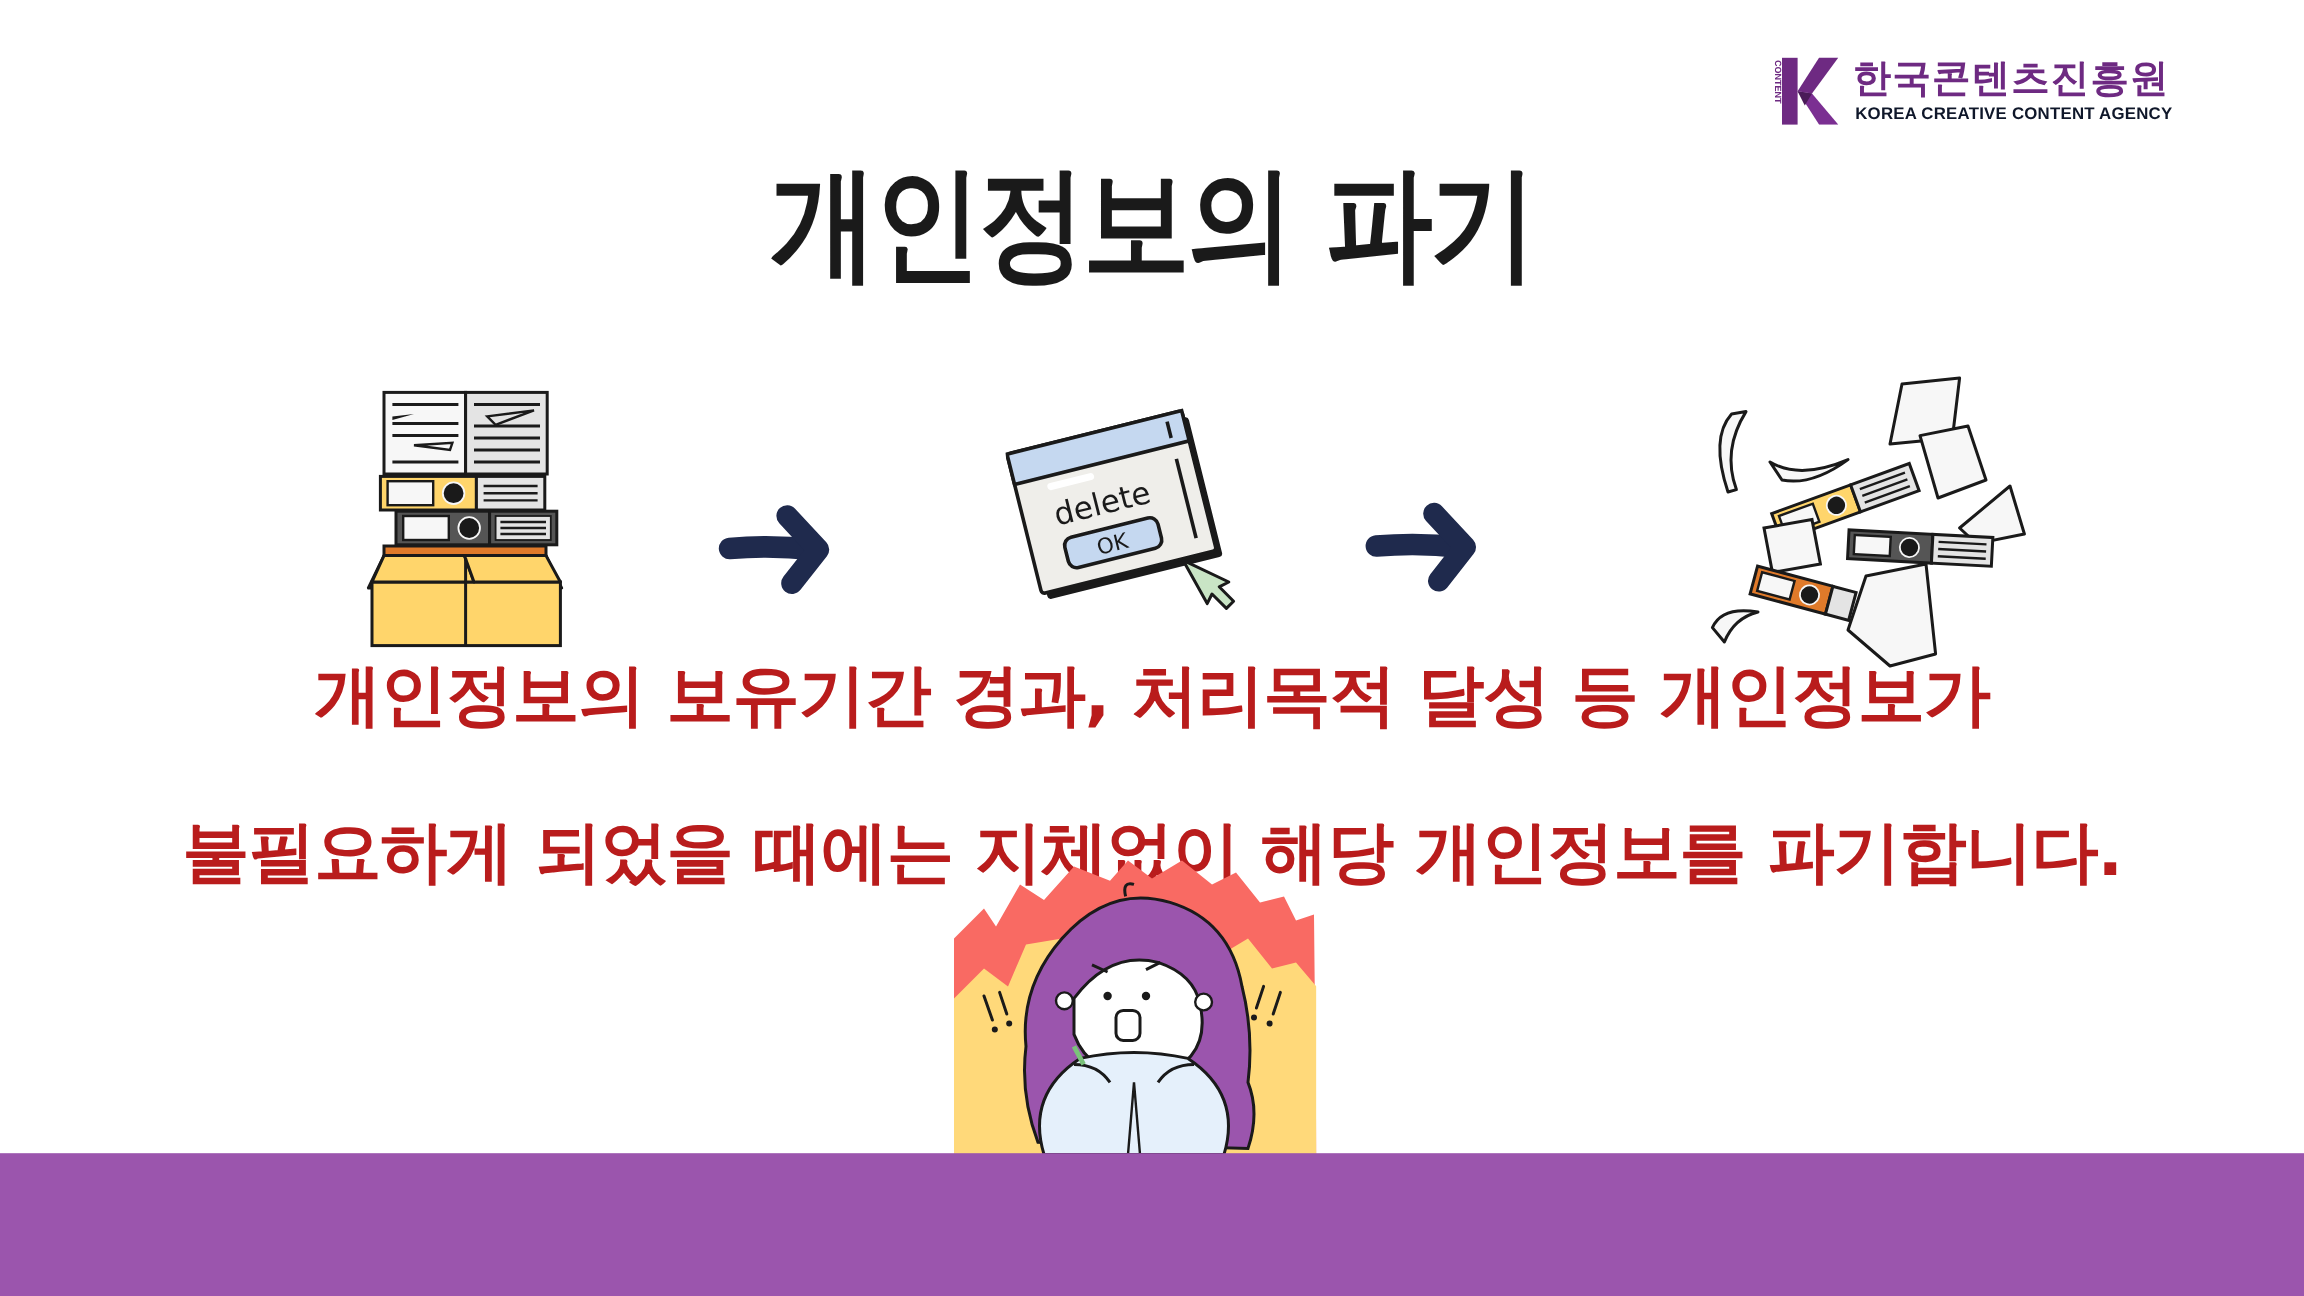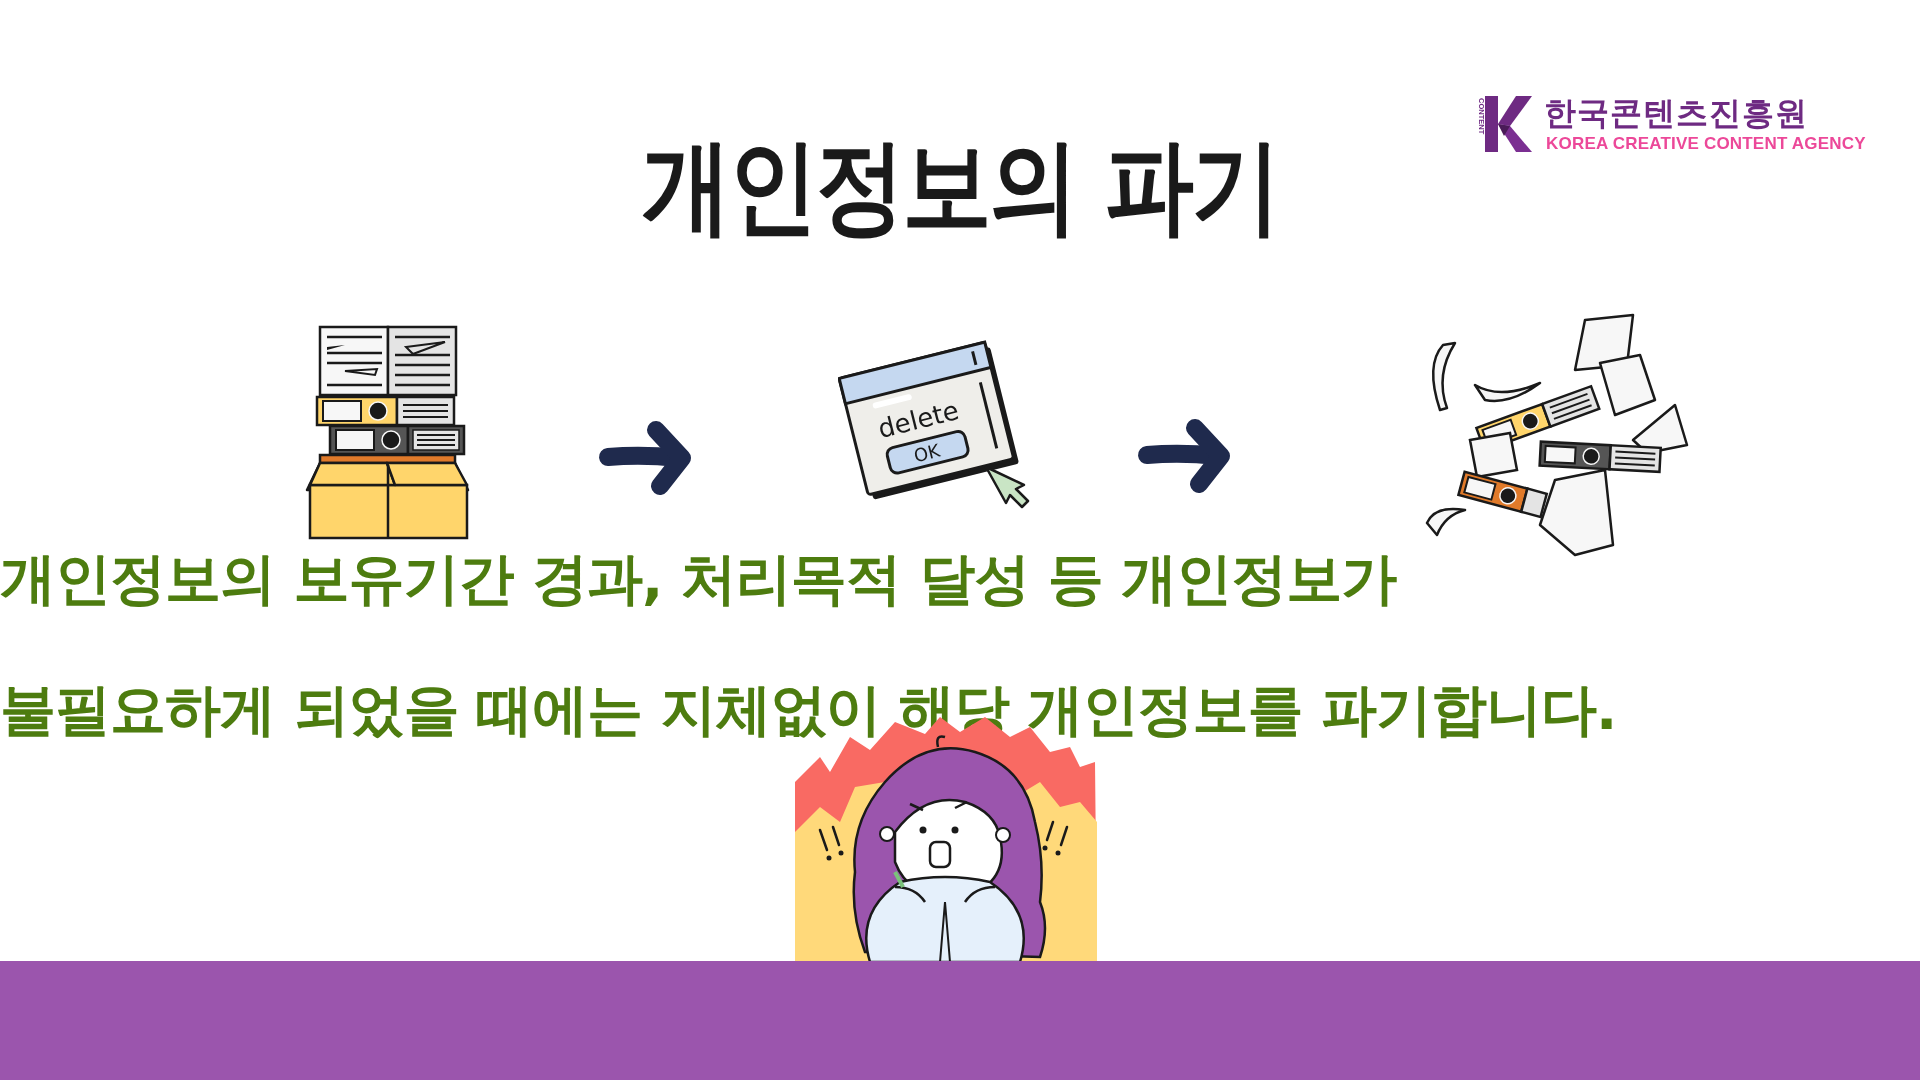--- a/index.html
+++ b/index.html
@@ -1,24 +1,24 @@
 <!DOCTYPE html>
 <html><head>
 <meta charset="utf-8">
 <style>
   html, body { margin:0; padding:0; }
   body { width:1920px; height:1080px; position:relative; overflow:hidden; background:#ffffff; font-family:"DejaVu Sans", sans-serif; }
-  .logo { position:absolute; left:1476px; top:46px; width:340px; height:60px;margin-top:48px; }
+  .logo { position:absolute; left:1476px; top:46px; width:340px; height:60px; }
   .logo-k { position:absolute; left:0; top:2px; width:56px; height:56px; }
   .logo-ko { position:absolute; left:68px; top:-2px; font-size:32px; font-weight:bold; color:#6e2a82; letter-spacing:1px; white-space:nowrap; font-family:"DejaVu Sans", sans-serif; }
-  .logo-en { position:absolute; left:70px; top:40px; font-size:17px; font-weight:bold; color:#ec4899; white-space:nowrap; font-family:"Liberation Sans", sans-serif; letter-spacing:0.2px; }
+  .logo-en { position:absolute; left:70px; top:40px; font-size:14px; font-weight:bold; color:#0f172a; white-space:nowrap; font-family:"Liberation Sans", sans-serif; letter-spacing:0.2px; }
   .title { position:absolute; left:0; top:118px; width:1920px; text-align:center; font-size:104px; font-weight:bold; color:#1a1a1a; letter-spacing:-3px; font-family:"DejaVu Sans", sans-serif; transform:scaleX(0.86); transform-origin:center; }
   .illus { position:absolute; }
   .arrow { position:absolute; }
-  .body-text { position:absolute; left:0; width:1920px; font-size:56px; font-weight:bold; color:#4d7c0f; font-family:"DejaVu Sans", sans-serif; letter-spacing:-1px; white-space:nowrap; }
+  .body-text { position:absolute; left:0; width:1920px; text-align:center; font-size:56px; font-weight:bold; color:#b91c1c; font-family:"DejaVu Sans", sans-serif; letter-spacing:-1px; white-space:nowrap; }
   .line1 { top:542px; }
   .line2 { top:673px; }
   .footer-bar { position:absolute; left:0; top:961px; width:1920px; height:119px; background:#9b55ad; }
 </style>
 </head>
 <body>
 
 <div class="logo">
   <svg class="logo-k" viewBox="0 0 56 56">
     <rect x="0" y="0" width="8" height="56" fill="#ffffff"></rect>

